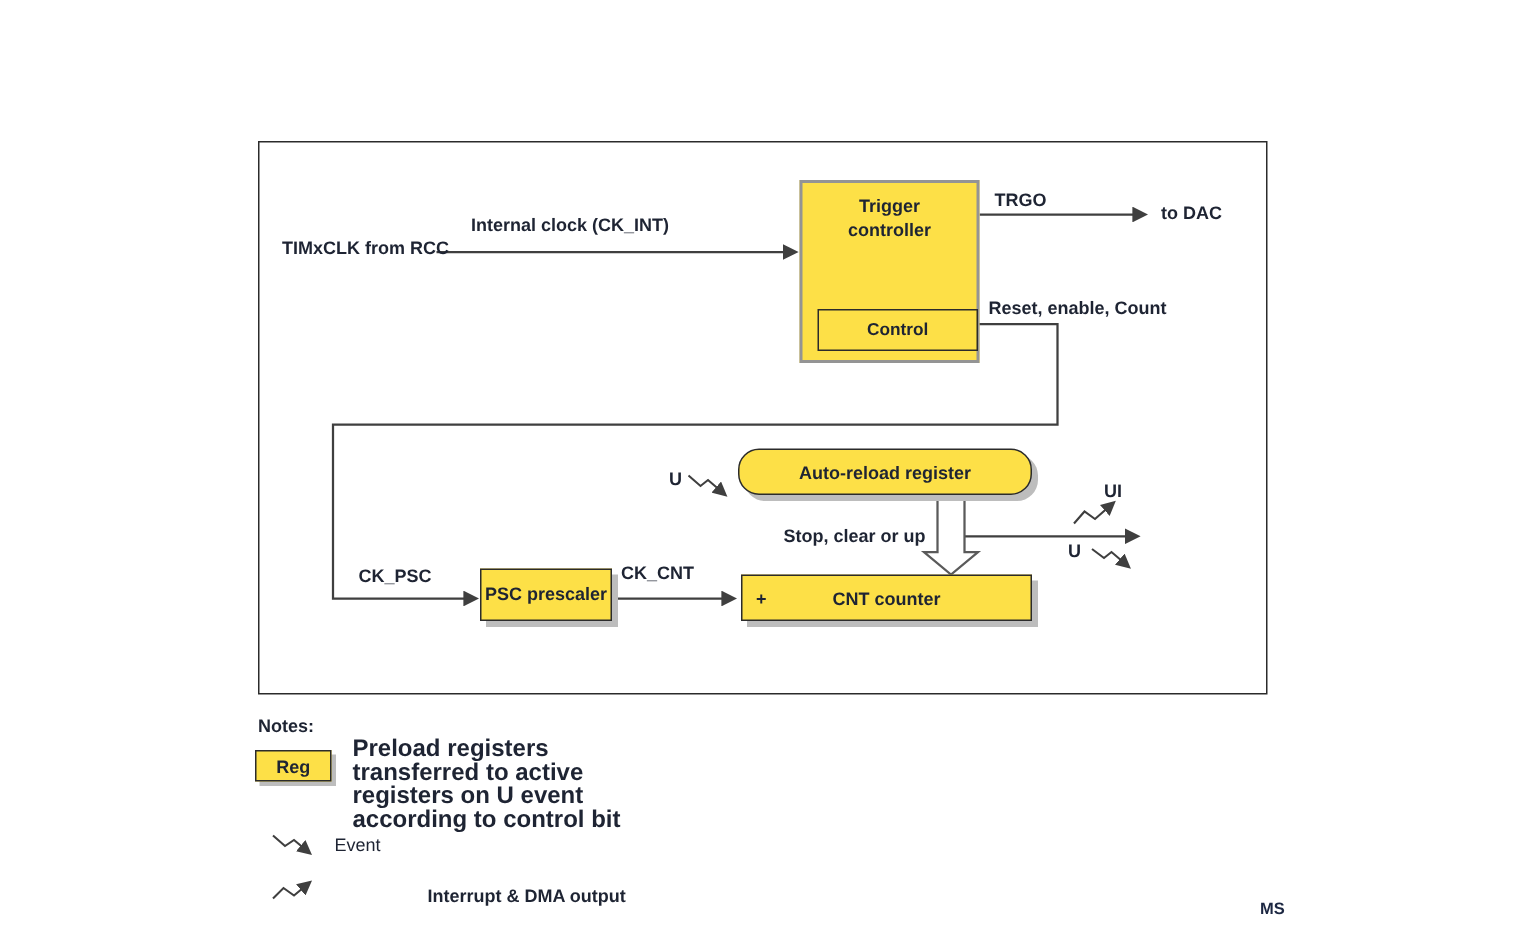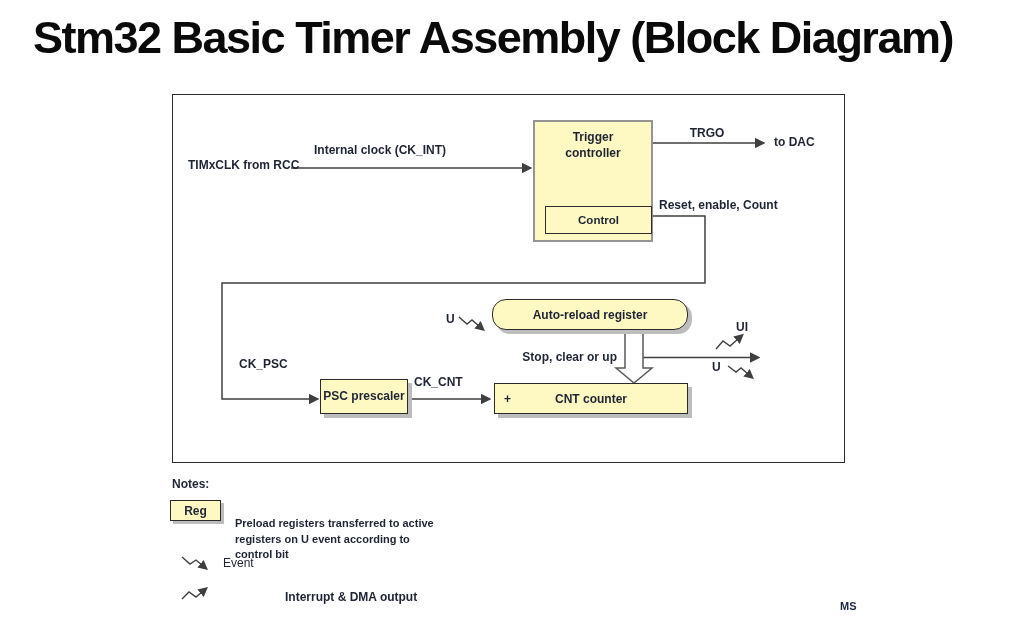--- a/index.html
+++ b/index.html
@@ -5,62 +5,61 @@
   html,body{margin:0;padding:0;background:#ffffff;}
   #page{position:relative;width:1024px;height:628px;background:#ffffff;overflow:hidden;
         font-family:"Liberation Sans","DejaVu Sans",sans-serif;}
   #title{position:absolute;left:33px;top:12px;width:990px;font-size:45px;font-weight:700;
          letter-spacing:-1.5px;color:#0a0a0a;white-space:nowrap;}
   #frame{position:absolute;left:172px;top:94px;width:673px;height:369px;
          border:1.5px solid #2b2b2b;box-sizing:border-box;background:transparent;}
   #overlay{position:absolute;left:0;top:0;width:1024px;height:628px;pointer-events:none;}
 
   .lbl{position:absolute;font-size:12px;font-weight:700;color:#1e2433;white-space:nowrap;line-height:13px;}
-  .box{position:absolute;background:#fef9c3;border:1.5px solid #2b2b2b;box-sizing:border-box;
+  .box{position:absolute;background:#fde047;border:1.5px solid #2b2b2b;box-sizing:border-box;
        display:flex;align-items:center;justify-content:center;text-align:center;
        font-size:12px;font-weight:700;color:#1e2433;}
   .shadow{box-shadow:4px 4px 0 #bdbdbd;}
 
   #trigger-box{left:533px;top:120px;width:120px;height:122px;border:2px solid #949494;
                align-items:flex-start;padding-top:7px;line-height:16px;}
   #trigger-box .inner{width:80px;}
   #control-box{left:545px;top:206px;width:107px;height:28px;font-size:11.5px;line-height:11px;}
   #arr-box{left:492px;top:299px;width:196px;height:31px;border-radius:14px;}
   #psc-box{left:320px;top:379px;width:88px;height:35px;line-height:15px;text-align:center;}
   #cnt-box{left:494px;top:383px;width:194px;height:31px;}
   #cnt-plus{position:absolute;left:9px;top:8px;font-size:12px;font-weight:700;color:#1e2433;}
 
   #lbl-timxclk{left:188px;top:159px;text-align:right;}
   #lbl-intclock{left:313px;top:144px;width:134px;text-align:center;}
-  #lbl-trgo{left:677px;top:127px;width:60px;text-align:center;}
+  #lbl-trgo{left:663px;top:127px;width:60px;}
   #lbl-todac{left:774px;top:136px;}
   #lbl-reset{left:659px;top:199px;}
-  #lbl-ckpsc{left:239px;top:358px;}
+  #lbl-ckpsc{left:239px;top:378px;}
   #lbl-ckcnt{left:414px;top:376px;}
   #lbl-stop{left:500px;top:351px;width:117px;text-align:right;}
   #lbl-u-left{left:446px;top:313px;}
   #lbl-ui{left:736px;top:321px;}
   #lbl-u-right{left:712px;top:361px;}
 
   #notes-heading{position:absolute;left:172px;top:477px;font-size:12px;font-weight:700;color:#1e2433;}
   #reg-box{left:170px;top:500px;width:51px;height:21px;box-shadow:3px 3px 0 #bdbdbd;}
-  #reg-note{position:absolute;left:235px;top:492px;width:214px;font-size:11px;font-weight:700;
-            color:#1e2433;line-height:15.5px;margin-top:24px;}
+  #reg-note{position:absolute;left:235px;top:492px;width:214px;font-size:16px;font-weight:700;
+            color:#1e2433;line-height:15.5px;}
   #event-label{position:absolute;left:223px;top:556px;font-size:12px;font-weight:400;color:#1e2433;}
   #interrupt-label{position:absolute;left:237px;top:590px;font-size:12px;font-weight:700;color:#1e2433;margin-left:48px;}
 
   #copyright{position:absolute;left:354px;top:593px;font-size:17px;color:#8f8f8f;}
   #watermark{position:absolute;left:840px;top:600px;font-size:11px;font-weight:700;color:#1c2742;}
 </style>
 </head>
 <body>
 
 <div id="page">
 
-  <div id="title">Stm32 Basic Timer Assembly (Block Diagram)</div>
 
   <div id="frame"></div>
 
   <svg id="overlay" viewBox="0 0 1024 628" xmlns="http://www.w3.org/2000/svg">
     <defs>
       <marker id="ah" viewBox="0 0 10 10" refX="2" refY="5" markerWidth="7" markerHeight="7" orient="auto-start-reverse">
         <path d="M0,0 L10,5 L0,10 z" fill="#3f3f3f"></path>
       </marker>
     </defs>
 

